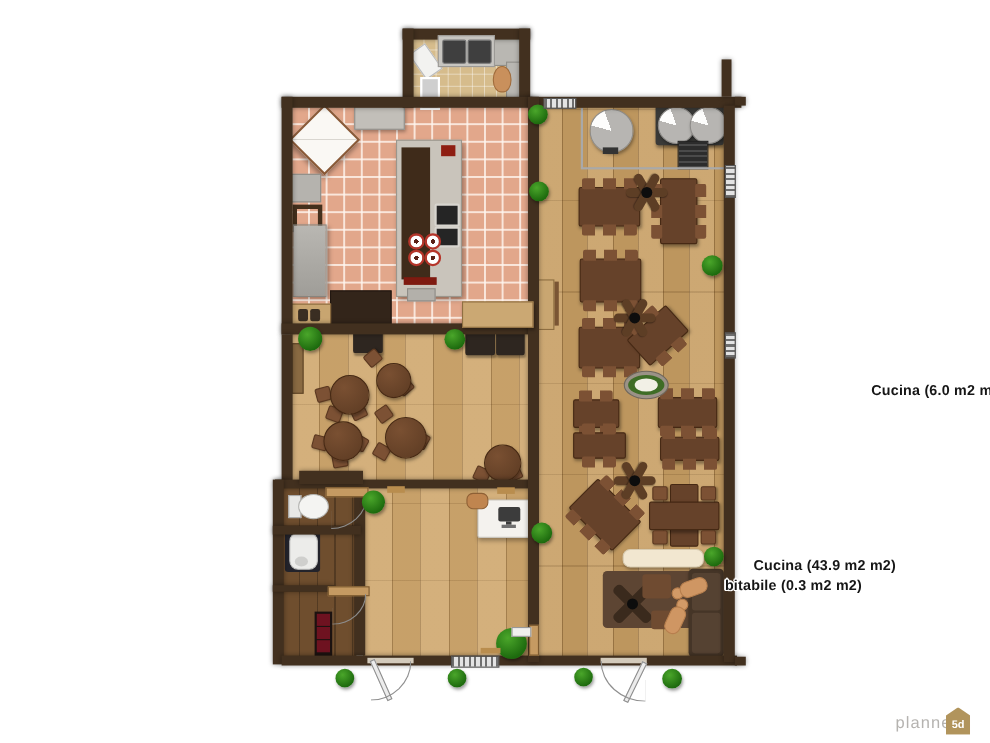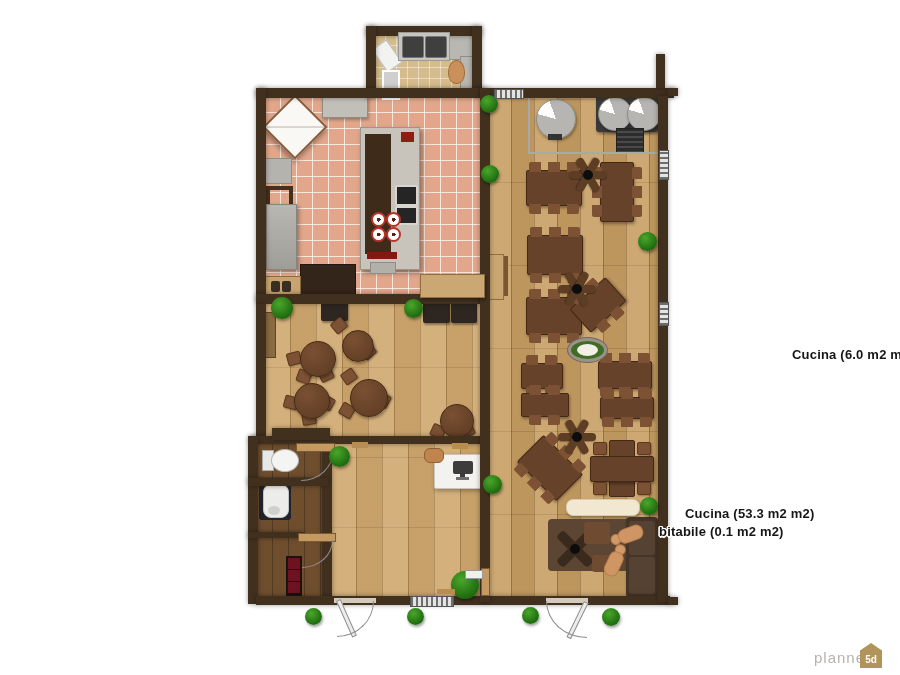--- a/index.html
+++ b/index.html
@@ -296,19 +296,19 @@
   <div class="arc bl" style="left:546px;top:601px;width:40px;height:36px"></div>
   <div class="dleaf" style="left:481px;top:568px;width:7px;height:26px"></div>
   <div class="abs f4" style="left:465px;top:570px;width:16px;height:7px;background:#f0f0ee;border:1px solid #999"></div>
 
   <div class="plant" style="left:305px;top:608px;width:17px;height:17px"></div>
   <div class="plant" style="left:407px;top:608px;width:17px;height:17px"></div>
   <div class="plant" style="left:522px;top:607px;width:17px;height:17px"></div>
   <div class="plant" style="left:602px;top:608px;width:18px;height:18px"></div>
 
   <div class="rlabel" style="left:792px;top:347px">Cucina (6.0 m2 m2)</div>
-  <div class="rlabel" style="left:685px;top:506px">Cucina (53.3 m2 m2)</div>
-  <div class="rlabel" style="left:659px;top:524px">bitabile (0.1 m2 m2)</div>
+  <div class="rlabel" style="left:685px;top:506px">Cucina (43.9 m2 m2)</div>
+  <div class="rlabel" style="left:659px;top:524px">bitabile (0.3 m2 m2)</div>
 
   <div class="brand" style="left:814px;top:649px">planner</div>
   <div class="badge" style="left:860px;top:643px">5d</div>
 
 </div>
 
 </body></html>

